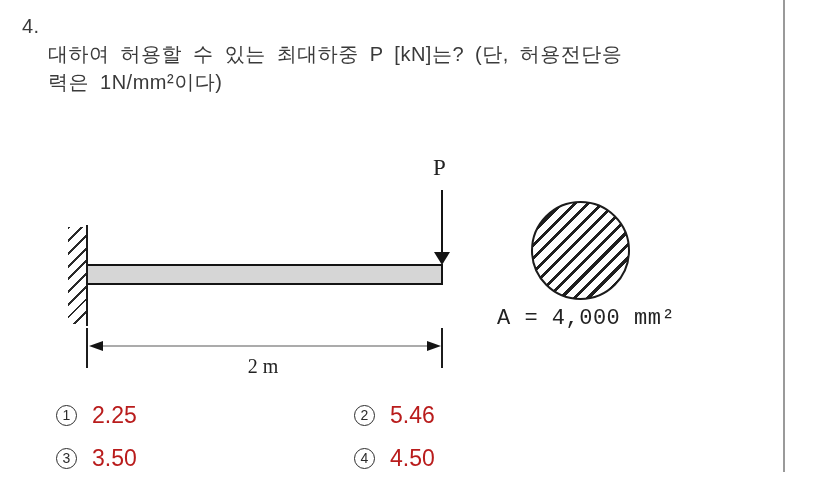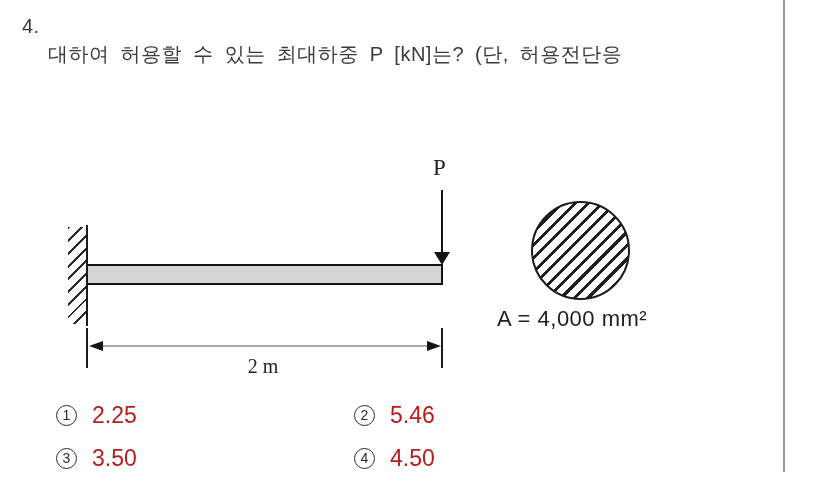--- a/index.html
+++ b/index.html
@@ -90,21 +90,21 @@
   }
   
   .section-circle {
     left: 531px; top: 201px; width: 95px; height: 95px;
     border: 2px solid #1c1c1c;
     border-radius: 50%;
     background: repeating-linear-gradient(135deg, #1f1f1f 0 3px, transparent 3px 9.5px);
   }
   .area-label {
     left: 497px; top: 306px;
-    font-family: Liberation Sans, sans-serif;
+    font-family: Liberation Mono, monospace;
     font-size: 22px; color: #222;
     letter-spacing: 0.5px;
   }
   
   .choice {
     position: absolute;
     display: flex;
     align-items: center;
     height: 24px;
     cursor: default;
@@ -138,20 +138,21 @@
 <body>
 
 <div class="page">
 
   <div class="question">
     <div class="q-first">
       <span class="q-num">4.</span>
     </div>
     <div class="q-rest">
       <div>대하여 허용할 수 있는 최대하중 P [kN]는? (단, 허용전단응</div>
+      <div>력은 1N/mm²이다)</div>
     </div>
   </div>
 
   <div>
     <div class="diag-abs wall-hatch"></div>
     <div class="diag-abs wall-line"></div>
     <div class="diag-abs beam"></div>
     <div class="diag-abs load-line"></div>
     <div class="diag-abs load-head"></div>
     <div class="diag-abs load-label">P</div>

